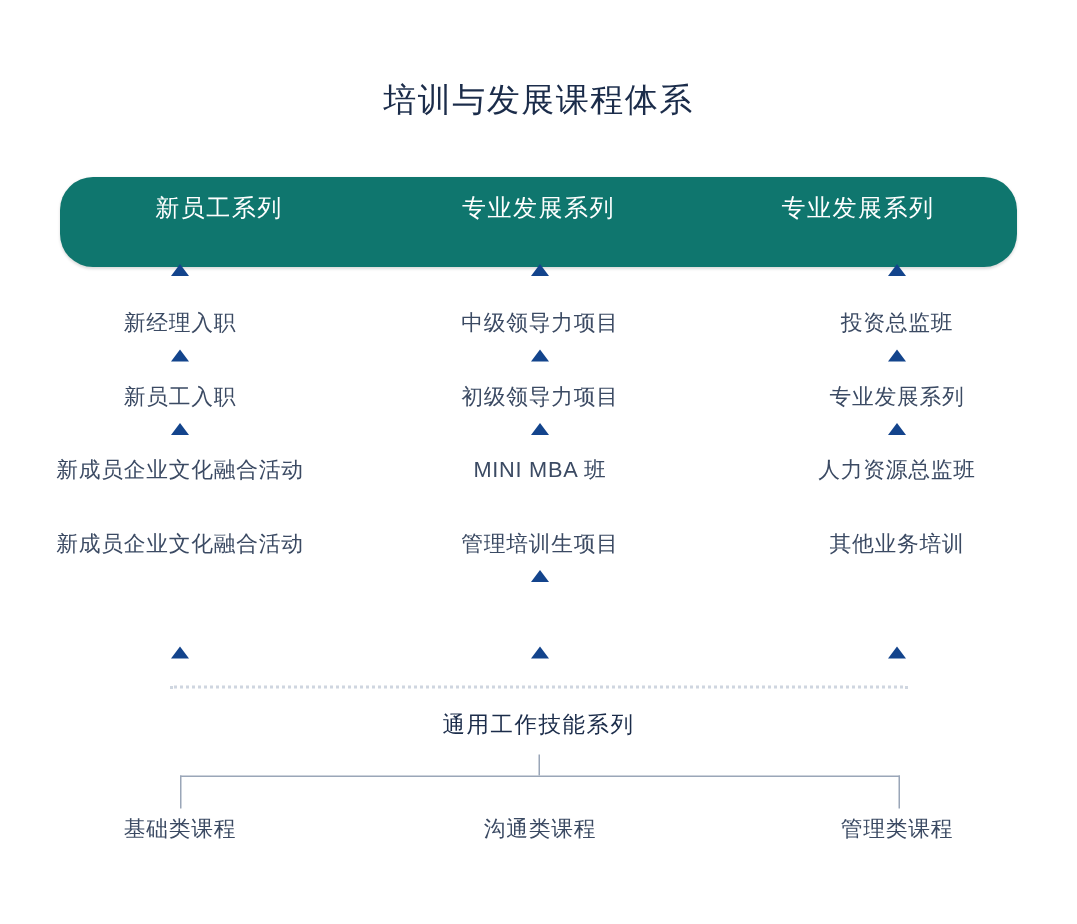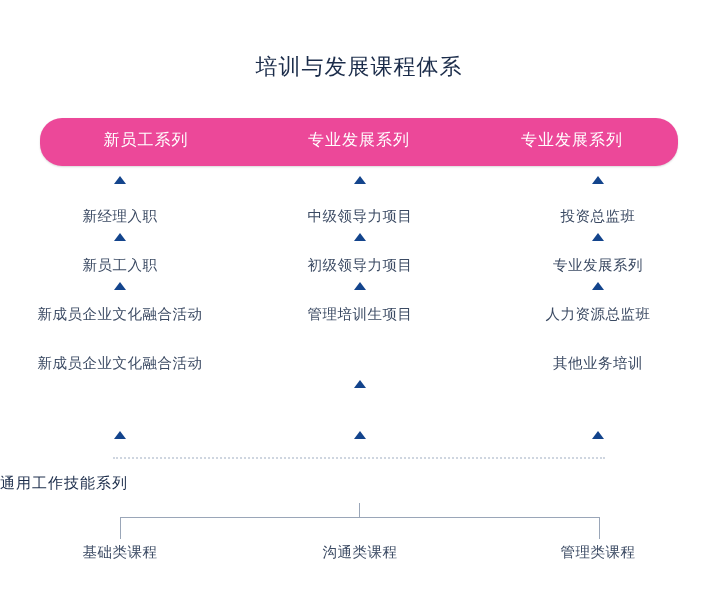--- a/index.html
+++ b/index.html
@@ -32,22 +32,22 @@
     letter-spacing: 1px;
     color: #1b2c4a;
   }
 
   
   .header-bar {
     position: absolute;
     top: 118px;
     left: 40px;
     width: 638px;
-    height: 48px;
-    background: #ec4899;
+    height: 60px;
+    background: #0f766e;
     border-radius: 22px;
     box-shadow: 0 1px 2px rgba(0,0,0,0.15);
   }
   .header-bar .cell {
     position: absolute;
     top: 0;
     height: 44px;
     line-height: 44px;
     text-align: center;
     color: #ffffff;
@@ -94,20 +94,21 @@
     width: 492px;
     height: 0;
     border-top: 2px dotted #cfd6e0;
   }
 
   
   .common-label {
     position: absolute;
     left: 0;
     width: 718px;
+    text-align: center;
     font-size: 15px;
     color: #1b2c4a;
     letter-spacing: 1px;
   }
 
   
   .bracket {
     position: absolute;
     left: 120px;
     width: 480px;
@@ -157,20 +158,21 @@
     <div class="tri-up" style="left:114px; top:90px;"></div>
     <div class="item">新成员企业文化融合活动</div>
     <div class="item">新成员企业文化融合活动</div>
   </div>
 
   <div class="col c1" style="top:192px;">
     <div class="tri-up" style="left:114px; top:41px;"></div>
     <div class="item">中级领导力项目</div>
     <div class="tri-up" style="left:114px; top:90px;"></div>
     <div class="item">初级领导力项目</div>
+    <div class="item">MINI MBA 班</div>
     <div class="tri-up" style="left:114px; top:188px;"></div>
     <div class="item">管理培训生项目</div>
   </div>
 
   <div class="col c2" style="top:192px;">
     <div class="item">投资总监班</div>
     <div class="tri-up" style="left:114px; top:41px;"></div>
     <div class="item">专业发展系列</div>
     <div class="tri-up" style="left:114px; top:90px;"></div>
     <div class="item">人力资源总监班</div>

